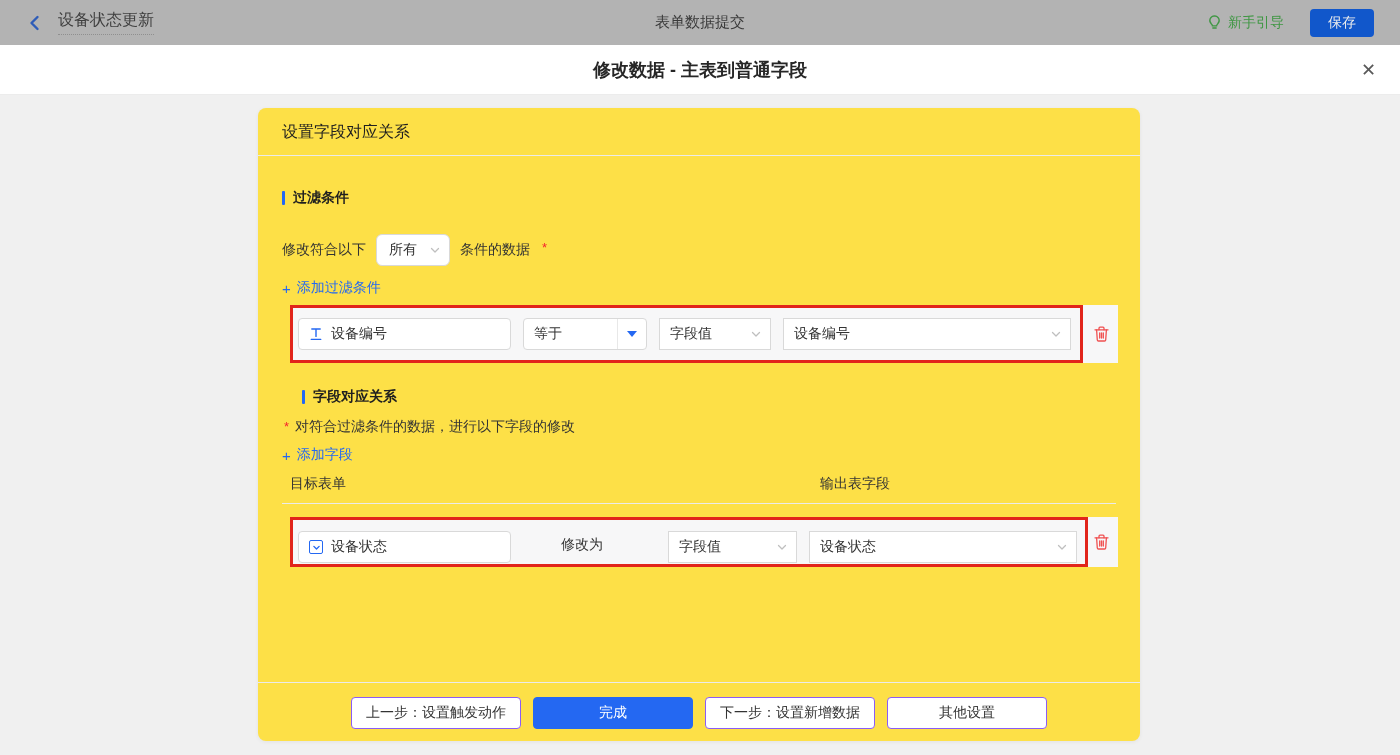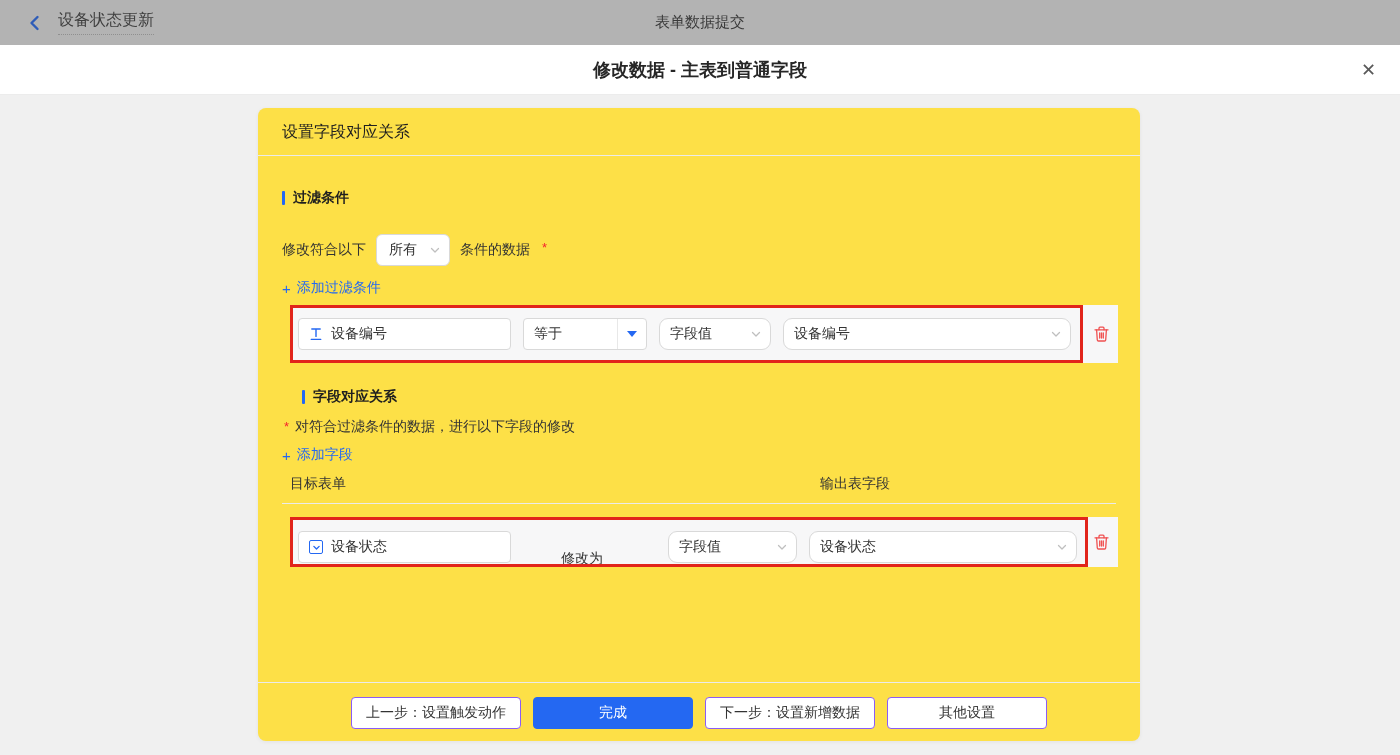--- a/index.html
+++ b/index.html
@@ -49,21 +49,21 @@
   .add-link { position:absolute; left:24px; display:flex; align-items:center; gap:6px;
               font-size:14px; color:#2468f2; cursor:pointer; }
   .plus { font-size:15px; }
 
   .row-wrap { position:absolute; left:32px; width:828px; background:#f7f7f8; }
   .red-outline { position:absolute; left:0; top:0; height:100%; border:3px solid #e1251b;
                  pointer-events:none; z-index:2; }
 
   .input-box { position:absolute; height:32px; background:#fff; border:1px solid #d9d9d9; border-radius:4px;
                display:flex; align-items:center; gap:8px; padding:0 10px; font-size:14px; color:#333; cursor:pointer; }
-  .sel { position:absolute; height:32px; background:#fff; border:1px solid #d9d9d9; border-radius:9px;
+  .sel { position:absolute; height:32px; background:#fff; border:1px solid #d9d9d9; border-radius:0;
          display:flex; align-items:center; justify-content:space-between; padding:0 8px 0 10px;
          font-size:14px; color:#333; cursor:pointer; }
   .sel-split { position:absolute; height:32px; background:#fff; border:1px solid #d9d9d9; border-radius:4px;
                display:flex; align-items:stretch; font-size:14px; color:#333; cursor:pointer; }
   .sel-split .txt { flex:1; display:flex; align-items:center; padding:0 10px; }
   .arrow-zone { width:29px; border-left:1px solid #e8e8e8; display:flex; align-items:center; justify-content:center; }
   .tri { width:0; height:0; border-left:5px solid transparent; border-right:5px solid transparent;
          border-top:6px solid #2468f2; }
 
   .chk-icon { width:14px; height:14px; border:1.4px solid #2468f2; border-radius:2px;
@@ -95,20 +95,30 @@
 <div class="topbar">
   <div class="topbar-left">
     <span class="back-btn">
       <svg width="18" height="18" viewBox="0 0 18 18" fill="none">
         <path d="M11.5 3L5.5 9l6 6" stroke="#2e5cb8" stroke-width="2.4" stroke-linecap="round" stroke-linejoin="round"></path>
       </svg>
     </span>
     <span class="flow-name">设备状态更新</span>
   </div>
   <div class="topbar-center">表单数据提交</div>
+  <div class="topbar-right">
+    <span class="guide-link">
+      <svg width="15" height="17" viewBox="0 0 15 17" fill="none">
+        <path d="M7.5 1.8a4.7 4.7 0 013.1 8.2c-.6.55-1 1.1-1 1.8h-4.2c0-.7-.4-1.25-1-1.8A4.7 4.7 0 017.5 1.8z" stroke="#3f9743" stroke-width="1.3"></path>
+        <path d="M5.8 14h3.4" stroke="#3f9743" stroke-width="1.3" stroke-linecap="round"></path>
+      </svg>
+      <span>新手引导</span>
+    </span>
+    <button class="save-btn">保存</button>
+  </div>
 </div>
 
 <div class="modal-header">
   <div class="modal-title">修改数据 - 主表到普通字段</div>
   <span class="close-x">✕</span>
 </div>
 
 <div class="page-body">
   <div class="card">
 
@@ -204,21 +214,21 @@
 
       <div class="input-box" style="left:8px; top:14px; width:213px;">
         <span class="chk-icon">
           <svg width="9" height="9" viewBox="0 0 12 12" fill="none">
             <path d="M2.5 4.5L6 8l3.5-3.5" stroke="#2468f2" stroke-width="1.8" stroke-linecap="round" stroke-linejoin="round"></path>
           </svg>
         </span>
         <span>设备状态</span>
       </div>
 
-      <div class="plain-label" style="left:271px; top:26px;">修改为</div>
+      <div class="plain-label" style="left:271px; top:12px;">修改为</div>
 
       <div class="sel" style="left:378px; top:14px; width:129px;">
         <span>字段值</span>
         <svg width="12" height="12" viewBox="0 0 12 12" fill="none">
           <path d="M2.5 4.5L6 8l3.5-3.5" stroke="#bfbfbf" stroke-width="1.3" stroke-linecap="round" stroke-linejoin="round"></path>
         </svg>
       </div>
 
       <div class="sel" style="left:519px; top:14px; width:268px;">
         <span>设备状态</span>

